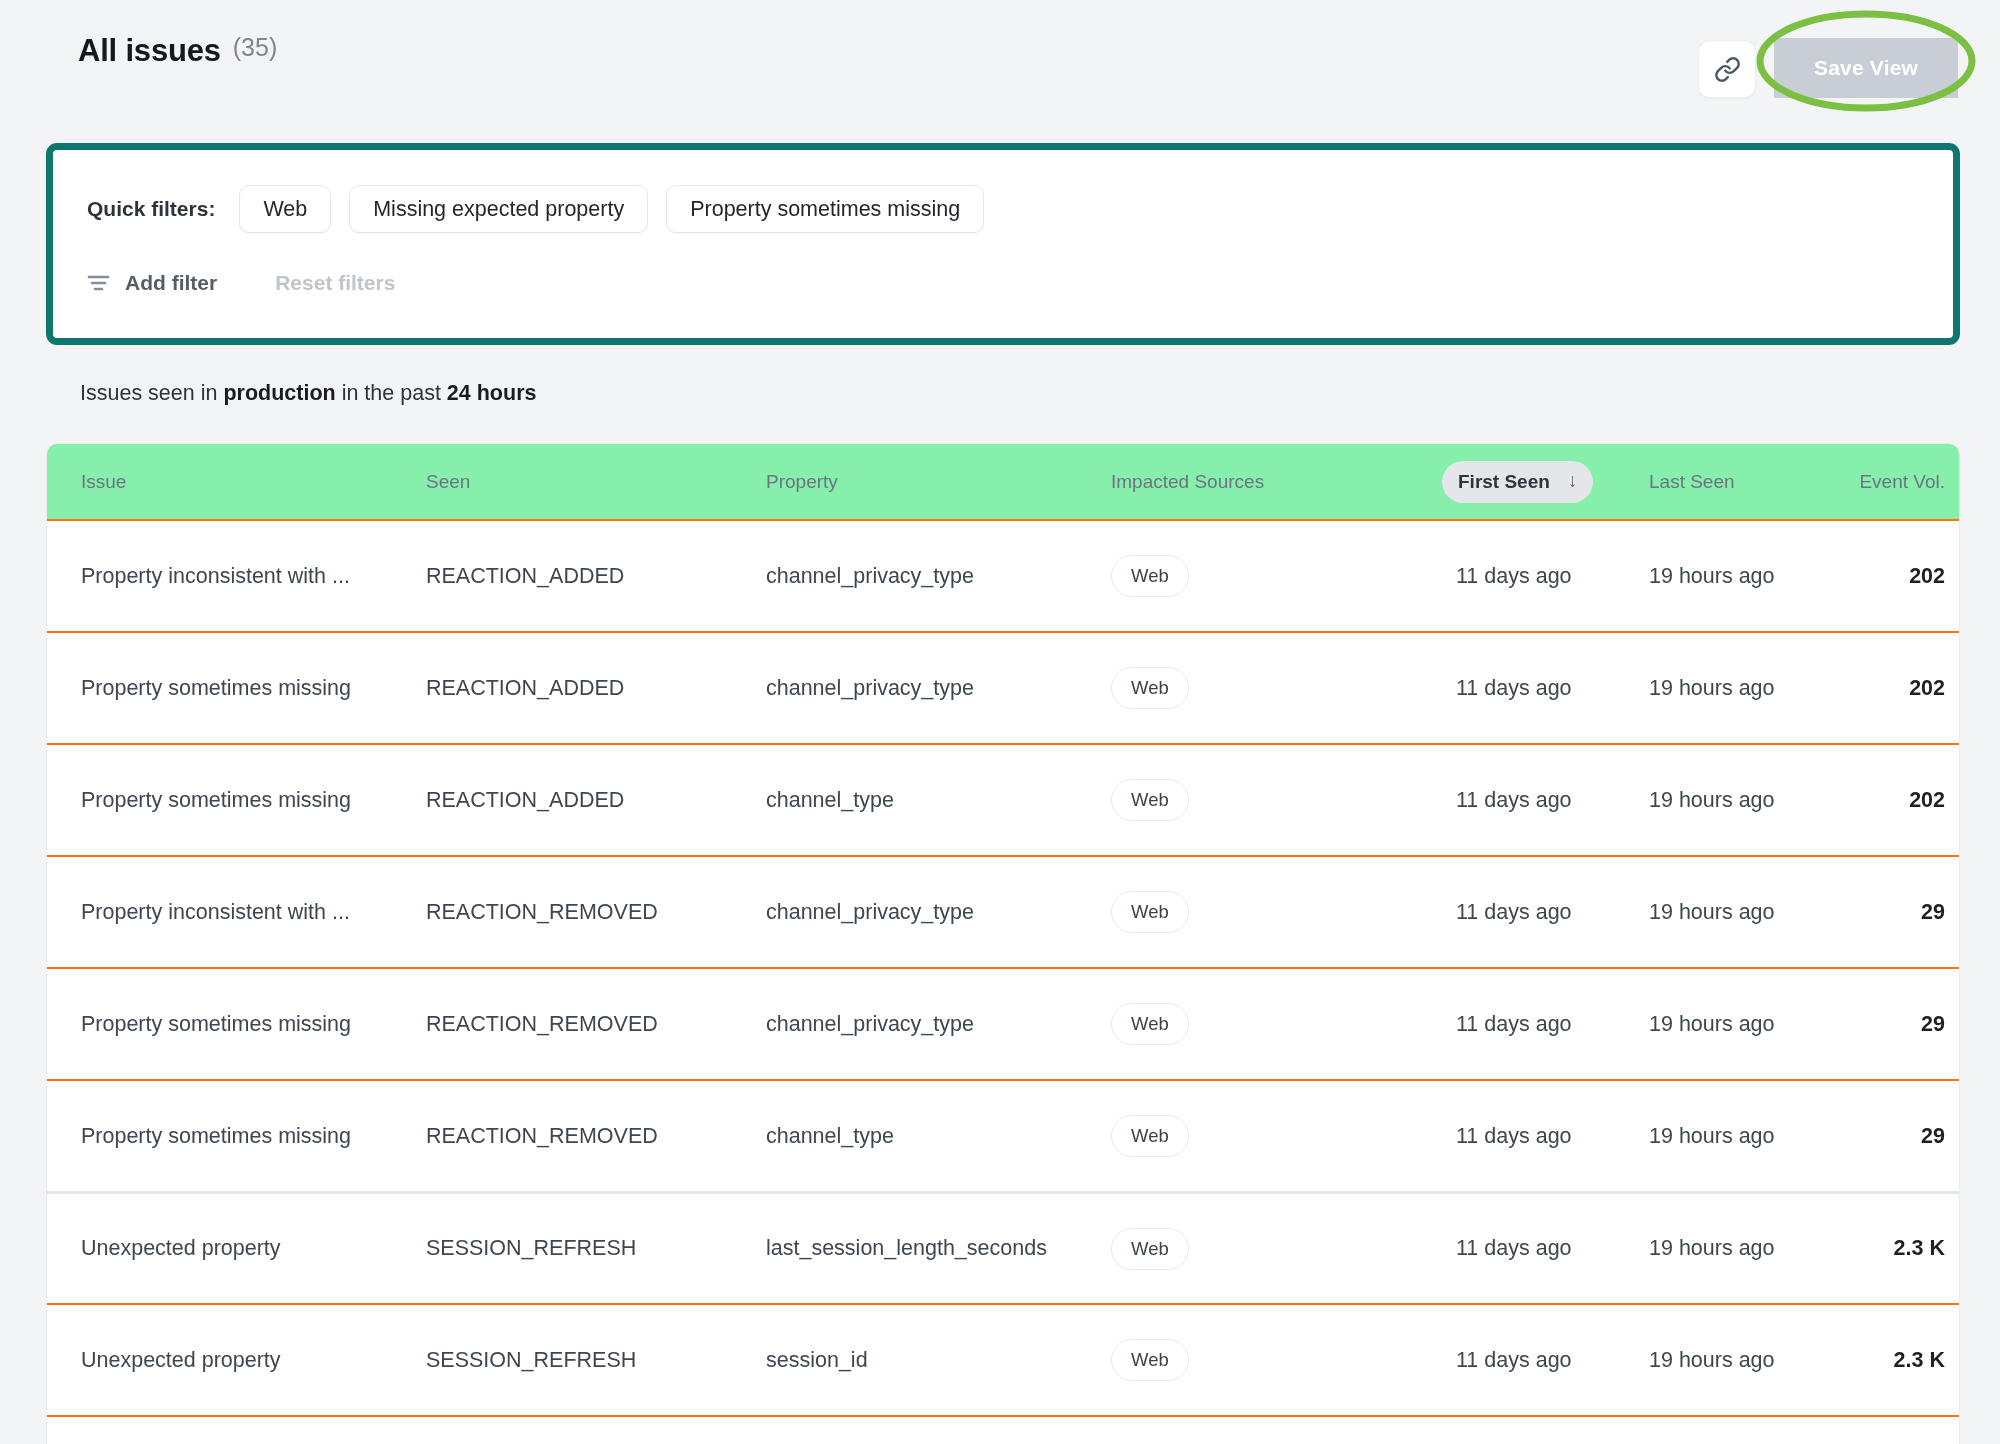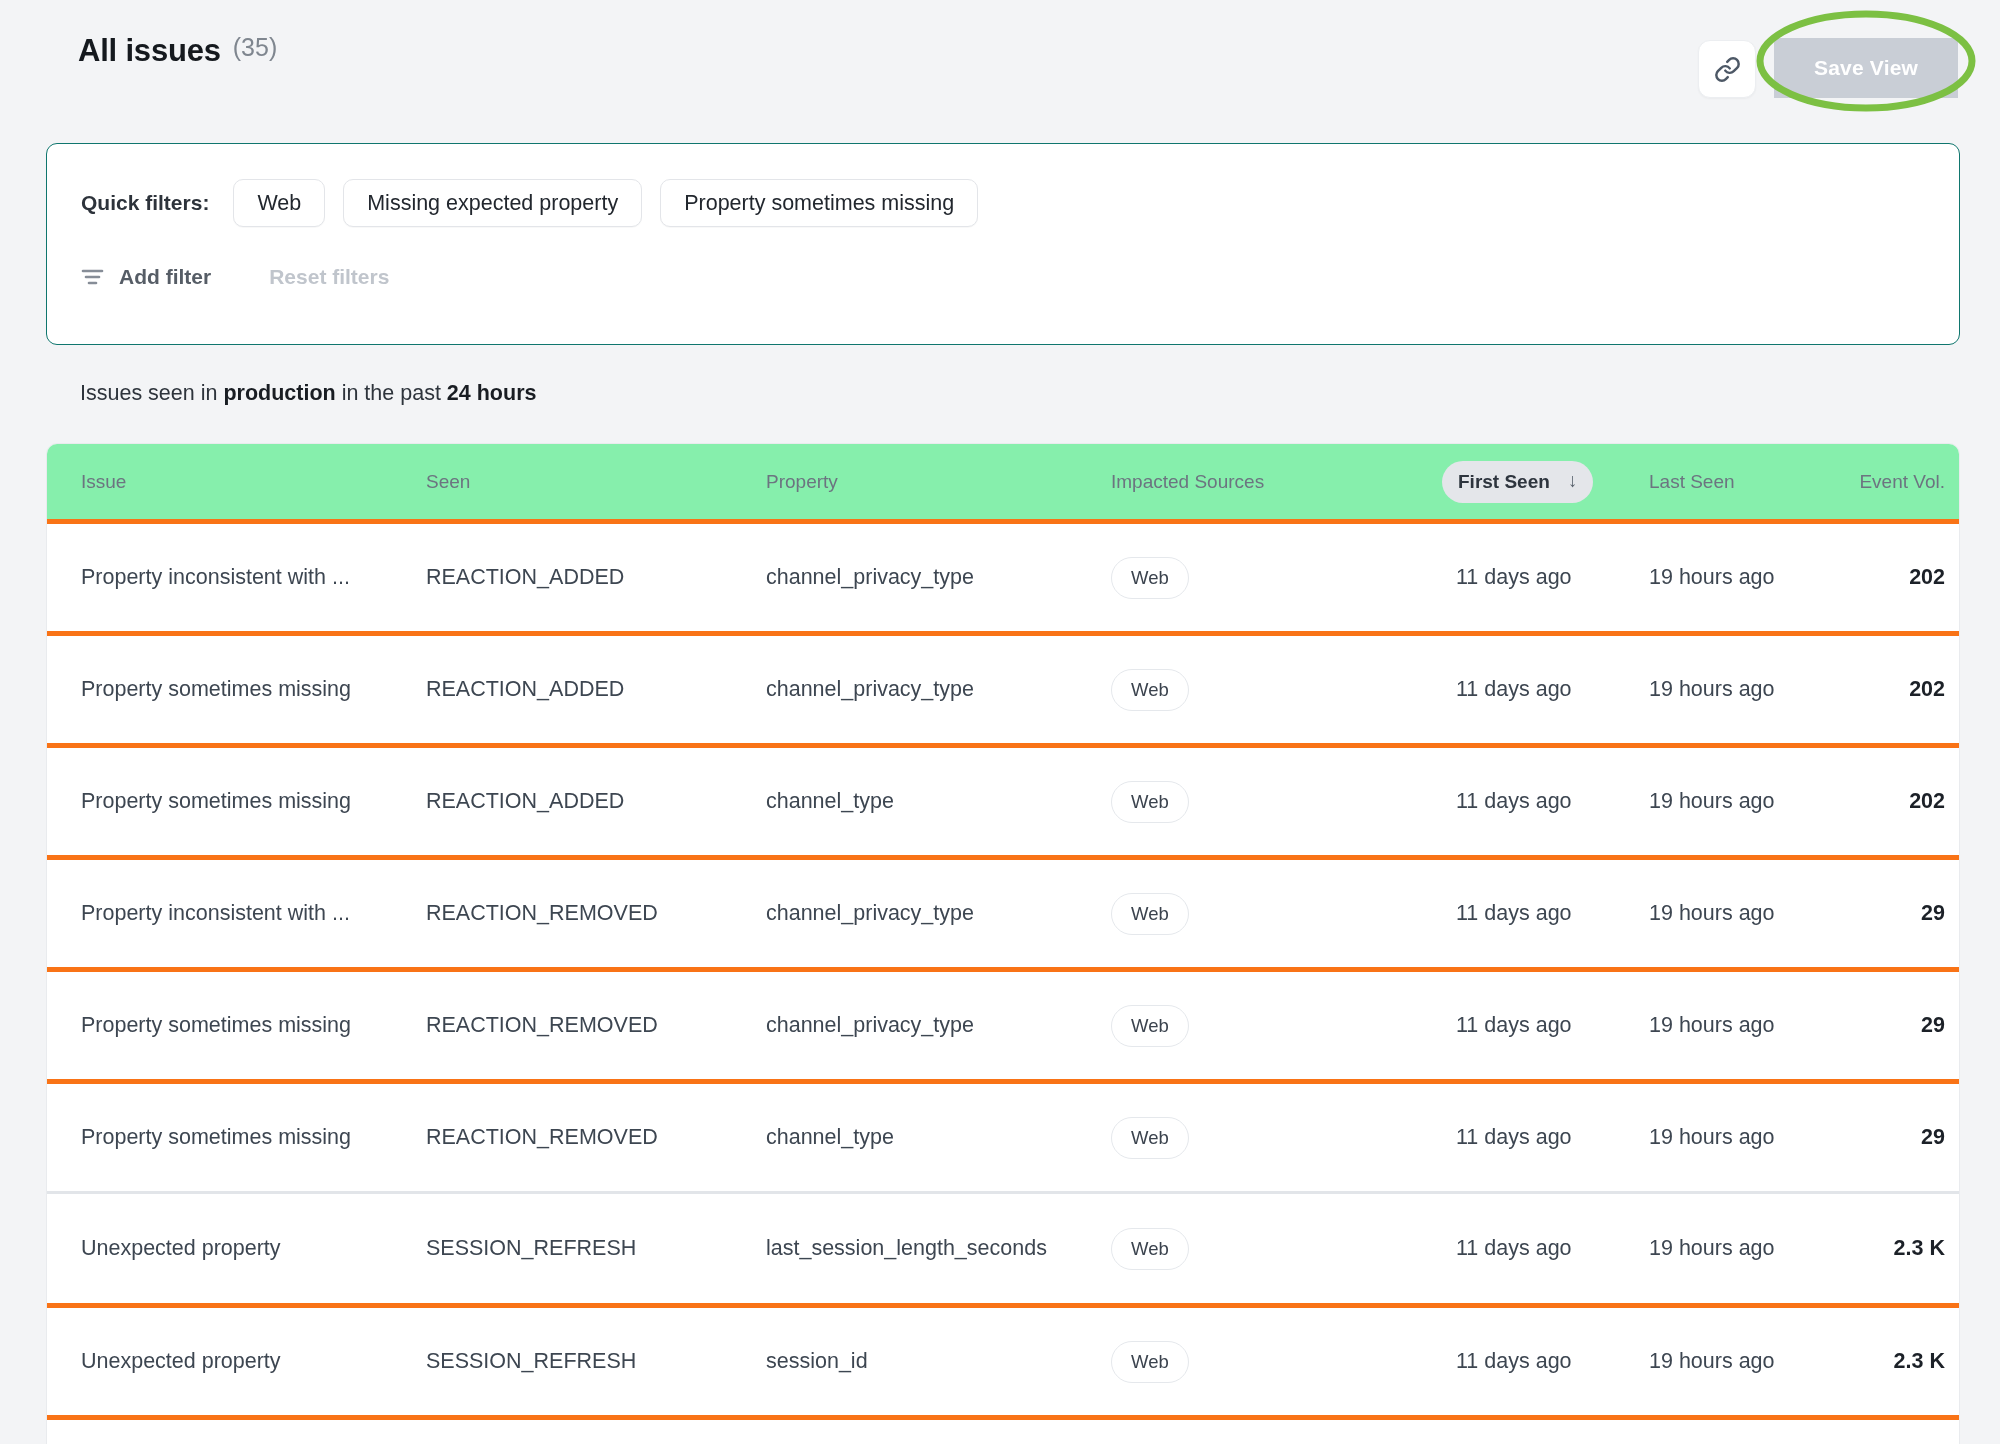--- a/index.html
+++ b/index.html
@@ -32,21 +32,21 @@
     letter-spacing: 0.2px; cursor: pointer;
   }
   .annotation-svg {
     position: absolute; left: 1752px; top: 6px; width: 228px; height: 110px;
     pointer-events: none;
   }
 
   
   .filters-card {
     position: absolute; left: 46px; top: 143px; width: 1914px; height: 202px;
-    background: #ffffff; border: 1px solid #0f766e; border-radius: 11px;
+    background: #ffffff; border: 7px solid #0f766e; border-radius: 11px;
     padding: 35px 34px 0 34px;
   }
   .chips-row { display: flex; align-items: center; }
   .filters-label { font-size: 21px; font-weight: 700; color: #2d333b; margin-right: 24px; }
   .chip {
     display: inline-flex; align-items: center; height: 48px; padding: 0 23px;
     background: #ffffff; border: 1px solid #e3e5e9; border-radius: 10px;
     font-size: 21.5px; color: #22272e; margin-right: 18px; cursor: pointer;
     box-shadow: 0 1px 1px rgba(20,24,31,0.03);
   }
@@ -84,21 +84,21 @@
   .th { font-size: 19px; font-weight: 400; color: #6c7480; cursor: pointer; }
   .th.right { text-align: right; }
   .sort-pill {
     display: inline-flex; align-items: flex-start; gap: 18px;
     background: #e4e6ea; border-radius: 999px; padding: 10px 16px;
     margin-left: -14px;
   }
   .sort-pill .sort-label { font-size: 19px; font-weight: 700; color: #2e353e; }
   .sort-arrow { font-size: 19px; color: #59626d; line-height: 1; }
 
-  .row { height: 112px; border-top: 5px solid #f97316; font-size: 21.5px; color: #3d4651; cursor: pointer; }
+  .row { height: 112px; border-top: 2px solid #f97316; font-size: 21.5px; color: #3d4651; cursor: pointer; }
   .row.group-sep { border-top: 3px solid #e2e5e9; }
   .row.stub { height: 40px; }
   .cell { overflow: hidden; white-space: nowrap; padding-right: 12px; }
   .cell.vol { text-align: right; font-weight: 600; color: #1c2128; padding-right: 0; }
   .pill {
     display: inline-flex; align-items: center; height: 42px; padding: 0 19px;
     border: 1.5px solid #e5e8ec; border-radius: 999px; background: #ffffff;
     font-size: 18.5px; color: #3b434e;
   }
 </style>

